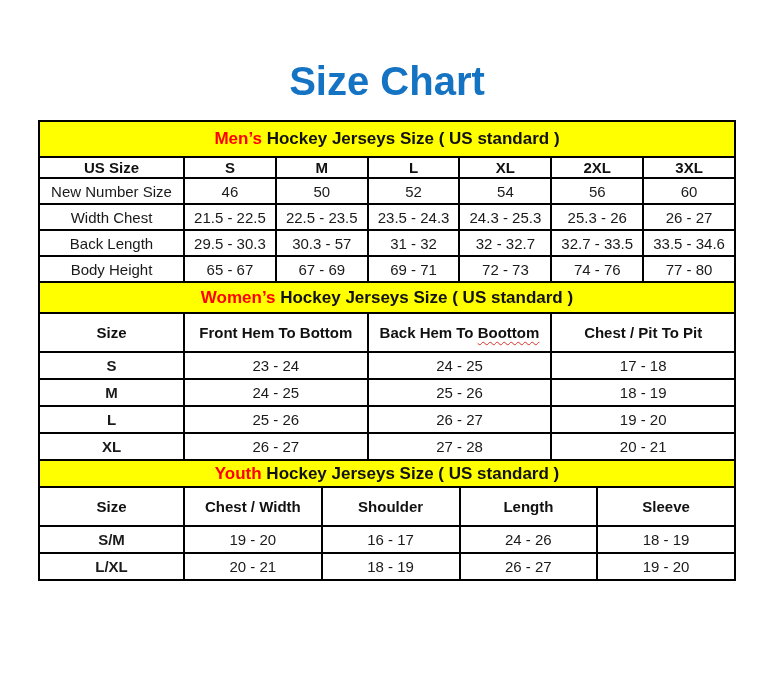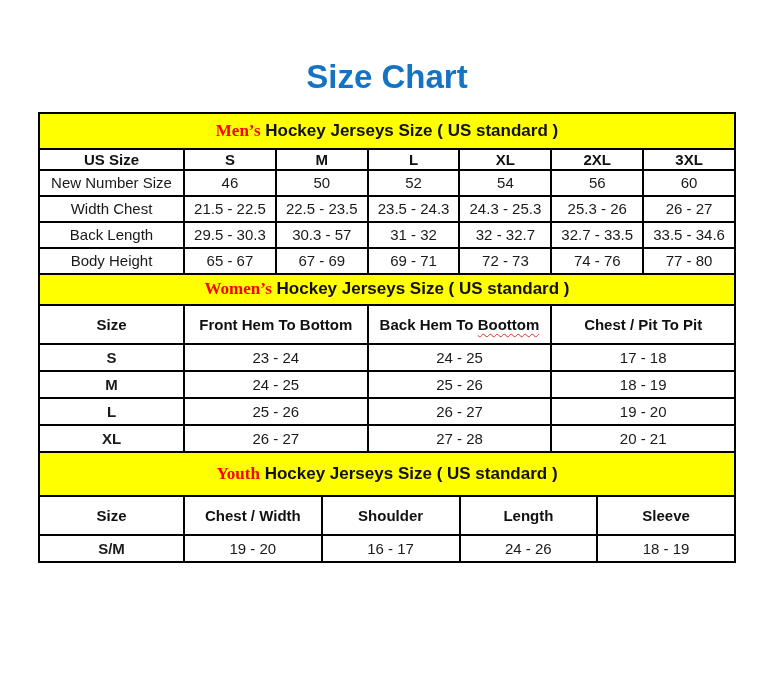--- a/index.html
+++ b/index.html
@@ -9,21 +9,21 @@
     height: 692px;
     background: #ffffff;
     font-family: "Liberation Sans", sans-serif;
     overflow: hidden;
   }
   .title {
     width: 698px;
     margin: 58px 0 0 38px;
     text-align: center;
     color: #1573C3;
-    font-size: 33px;
+    font-size: 40px;
     font-weight: bold;
     line-height: 1.15;
   }
   .tables {
     width: 698px;
     margin: 16px 0 0 38px;
   }
   table {
     width: 100%;
     border-collapse: collapse;
@@ -43,28 +43,28 @@
     overflow: hidden;
   }
   .section-cell {
     background: #FFFF00;
     font-weight: bold;
     font-size: 17px;
     color: #111111;
   }
   .t-mens  .section-cell { height: 36px; }
   .t-womens .section-cell { height: 31px; }
-  .t-youth .section-cell { height: 44px; }
+  .t-youth .section-cell { height: 27px; }
   .cols th { font-weight: bold; height: 14px; color: #111111; }
   tbody tr { height: 26px; }
   .t-womens .cols th, .t-youth .cols th { height: 39px; }
   .t-womens tbody tr, .t-youth tbody tr { height: 27px; }
   tbody th { font-weight: normal; }
   table.bold-labels tbody th { font-weight: bold; }
-  .red { color: #FF0000; font-family: Liberation Serif, serif; }
+  .red { color: #FF0000; }
   .wavy {
     text-decoration-line: underline;
     text-decoration-style: wavy;
     text-decoration-color: #D93025;
     text-decoration-thickness: 1px;
     text-underline-offset: 3px;
     text-decoration-skip-ink: none;
   }
 </style>
 </head>
@@ -206,17 +206,24 @@
           </tr>
       </thead>
       <tbody>
           <tr>
             <th>S/M</th>
             <td>19 - 20</td>
             <td>16 - 17</td>
             <td>24 - 26</td>
             <td>18 - 19</td>
           </tr>
+          <tr>
+            <th>L/XL</th>
+            <td>20 - 21</td>
+            <td>18 - 19</td>
+            <td>26 - 27</td>
+            <td>19 - 20</td>
+          </tr>
         </tbody>
     </table>
 
   </div>
 </div>
 
 </body></html>

